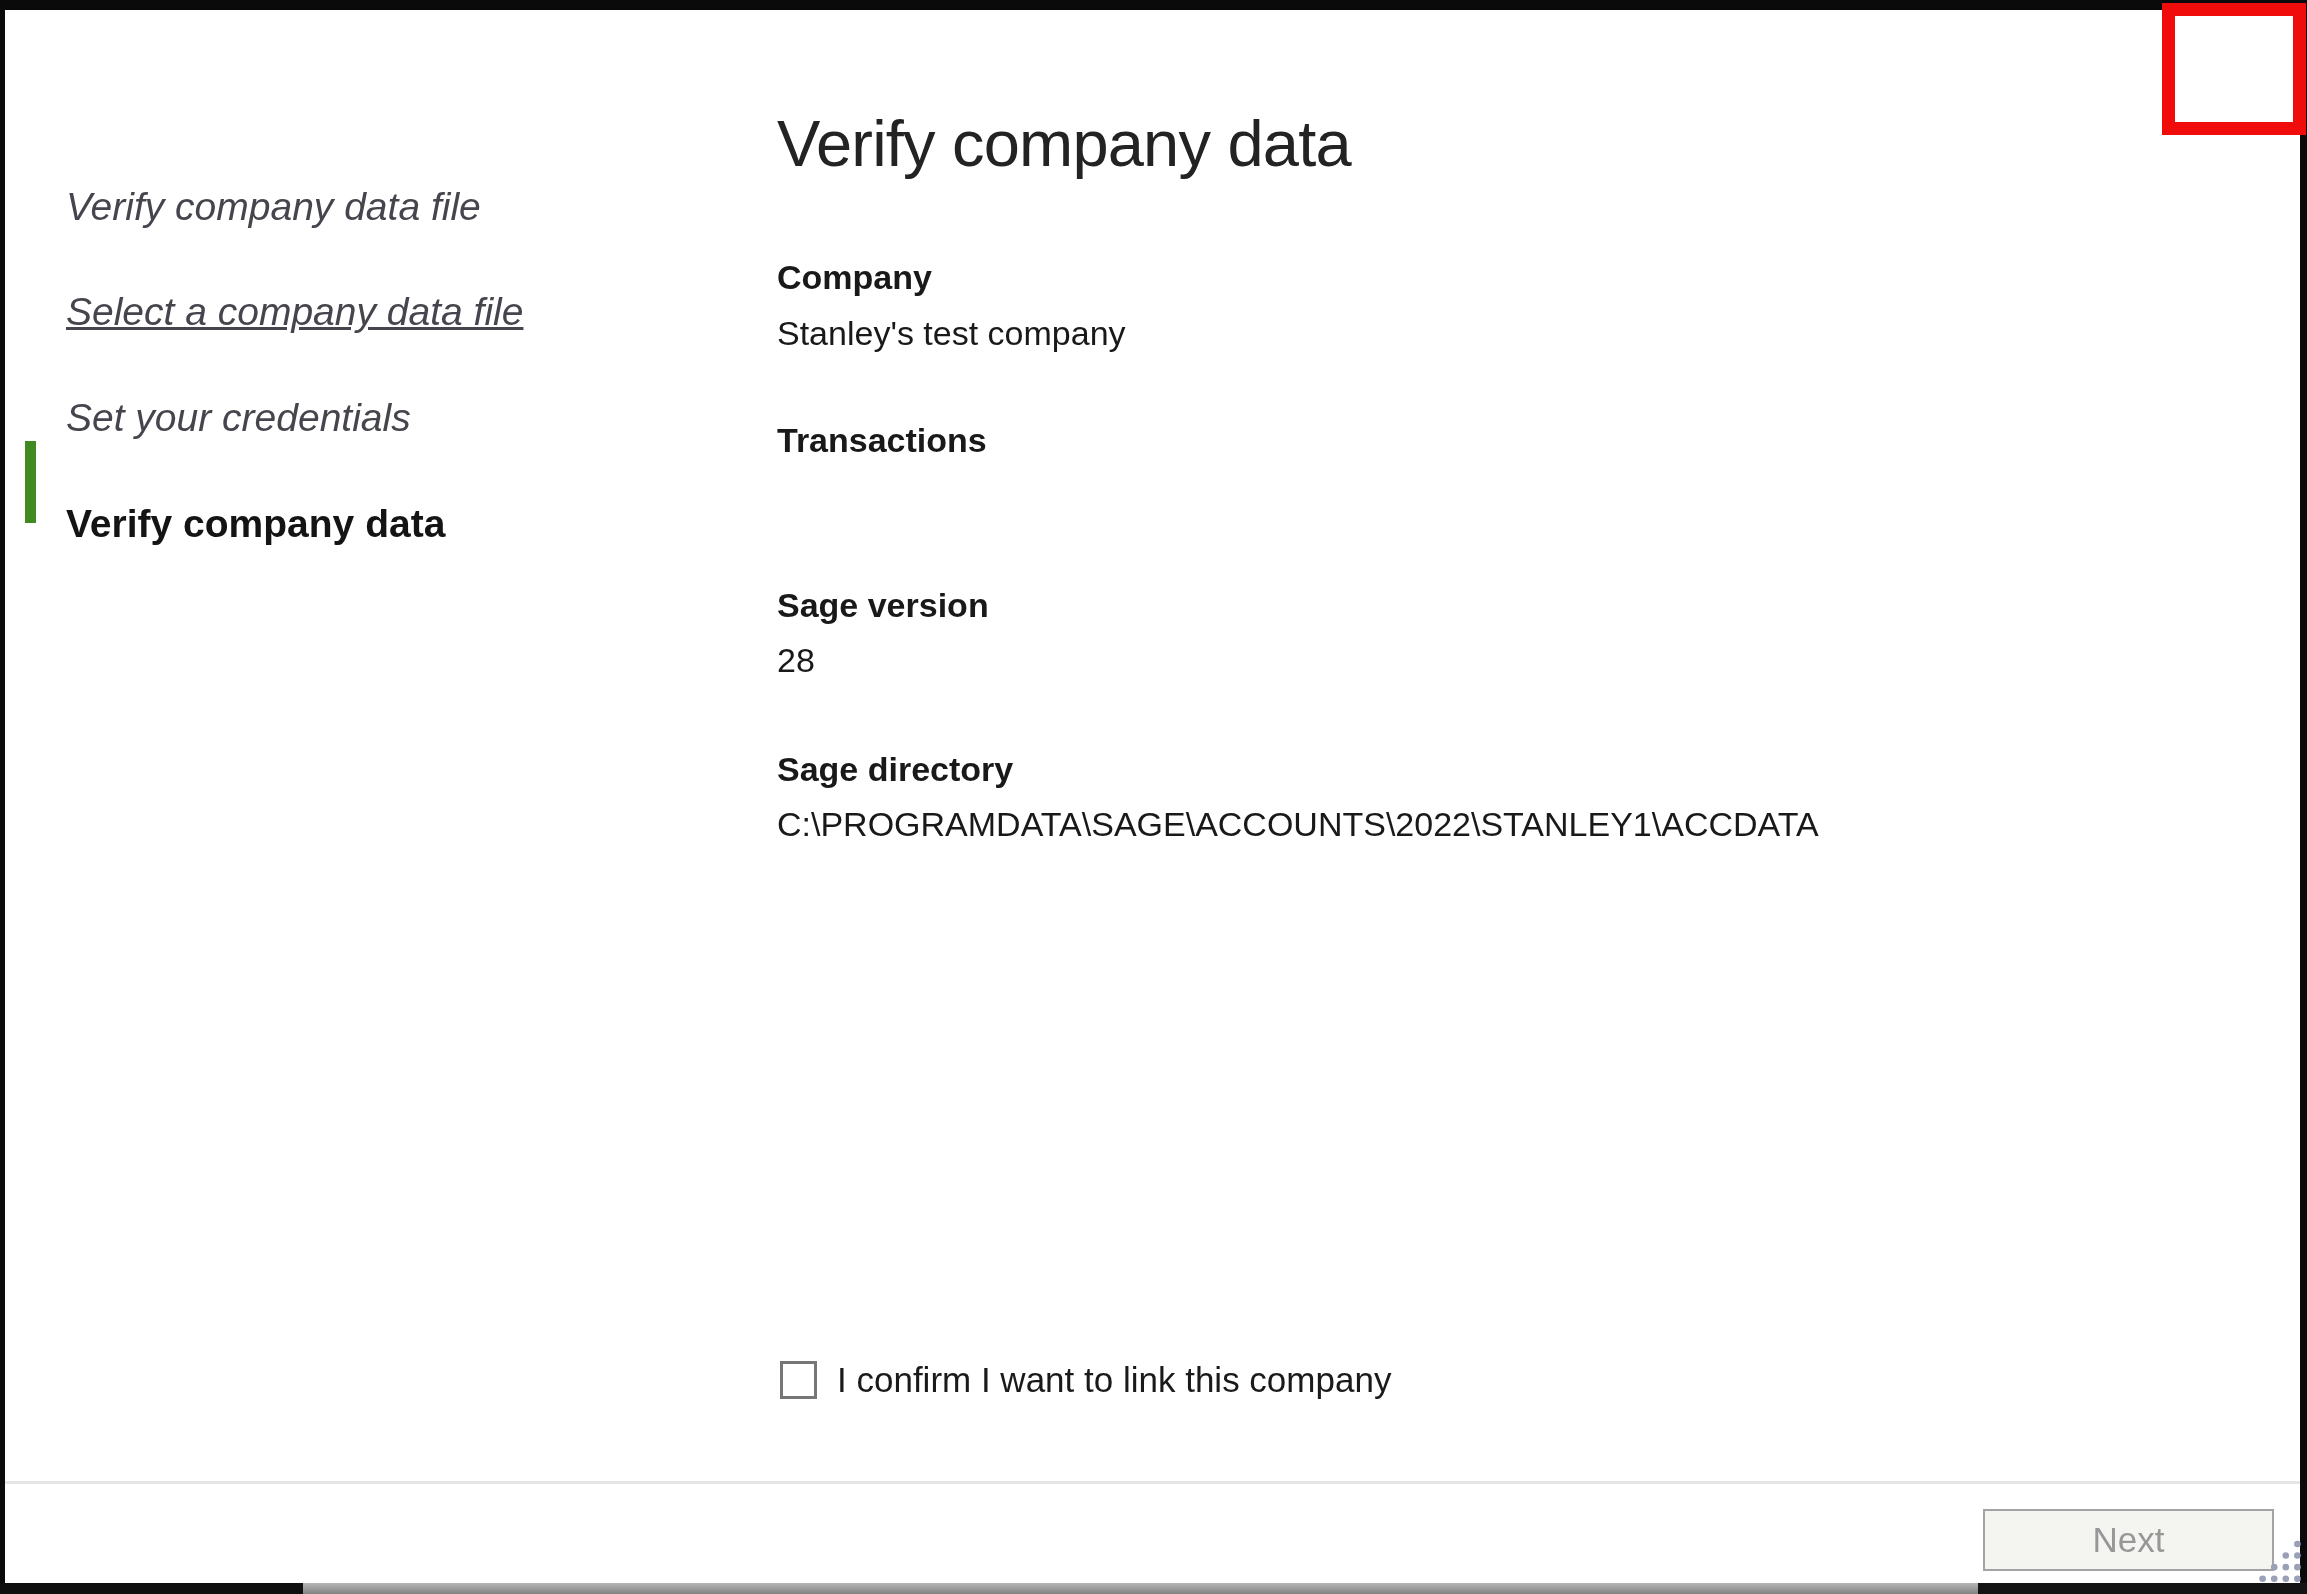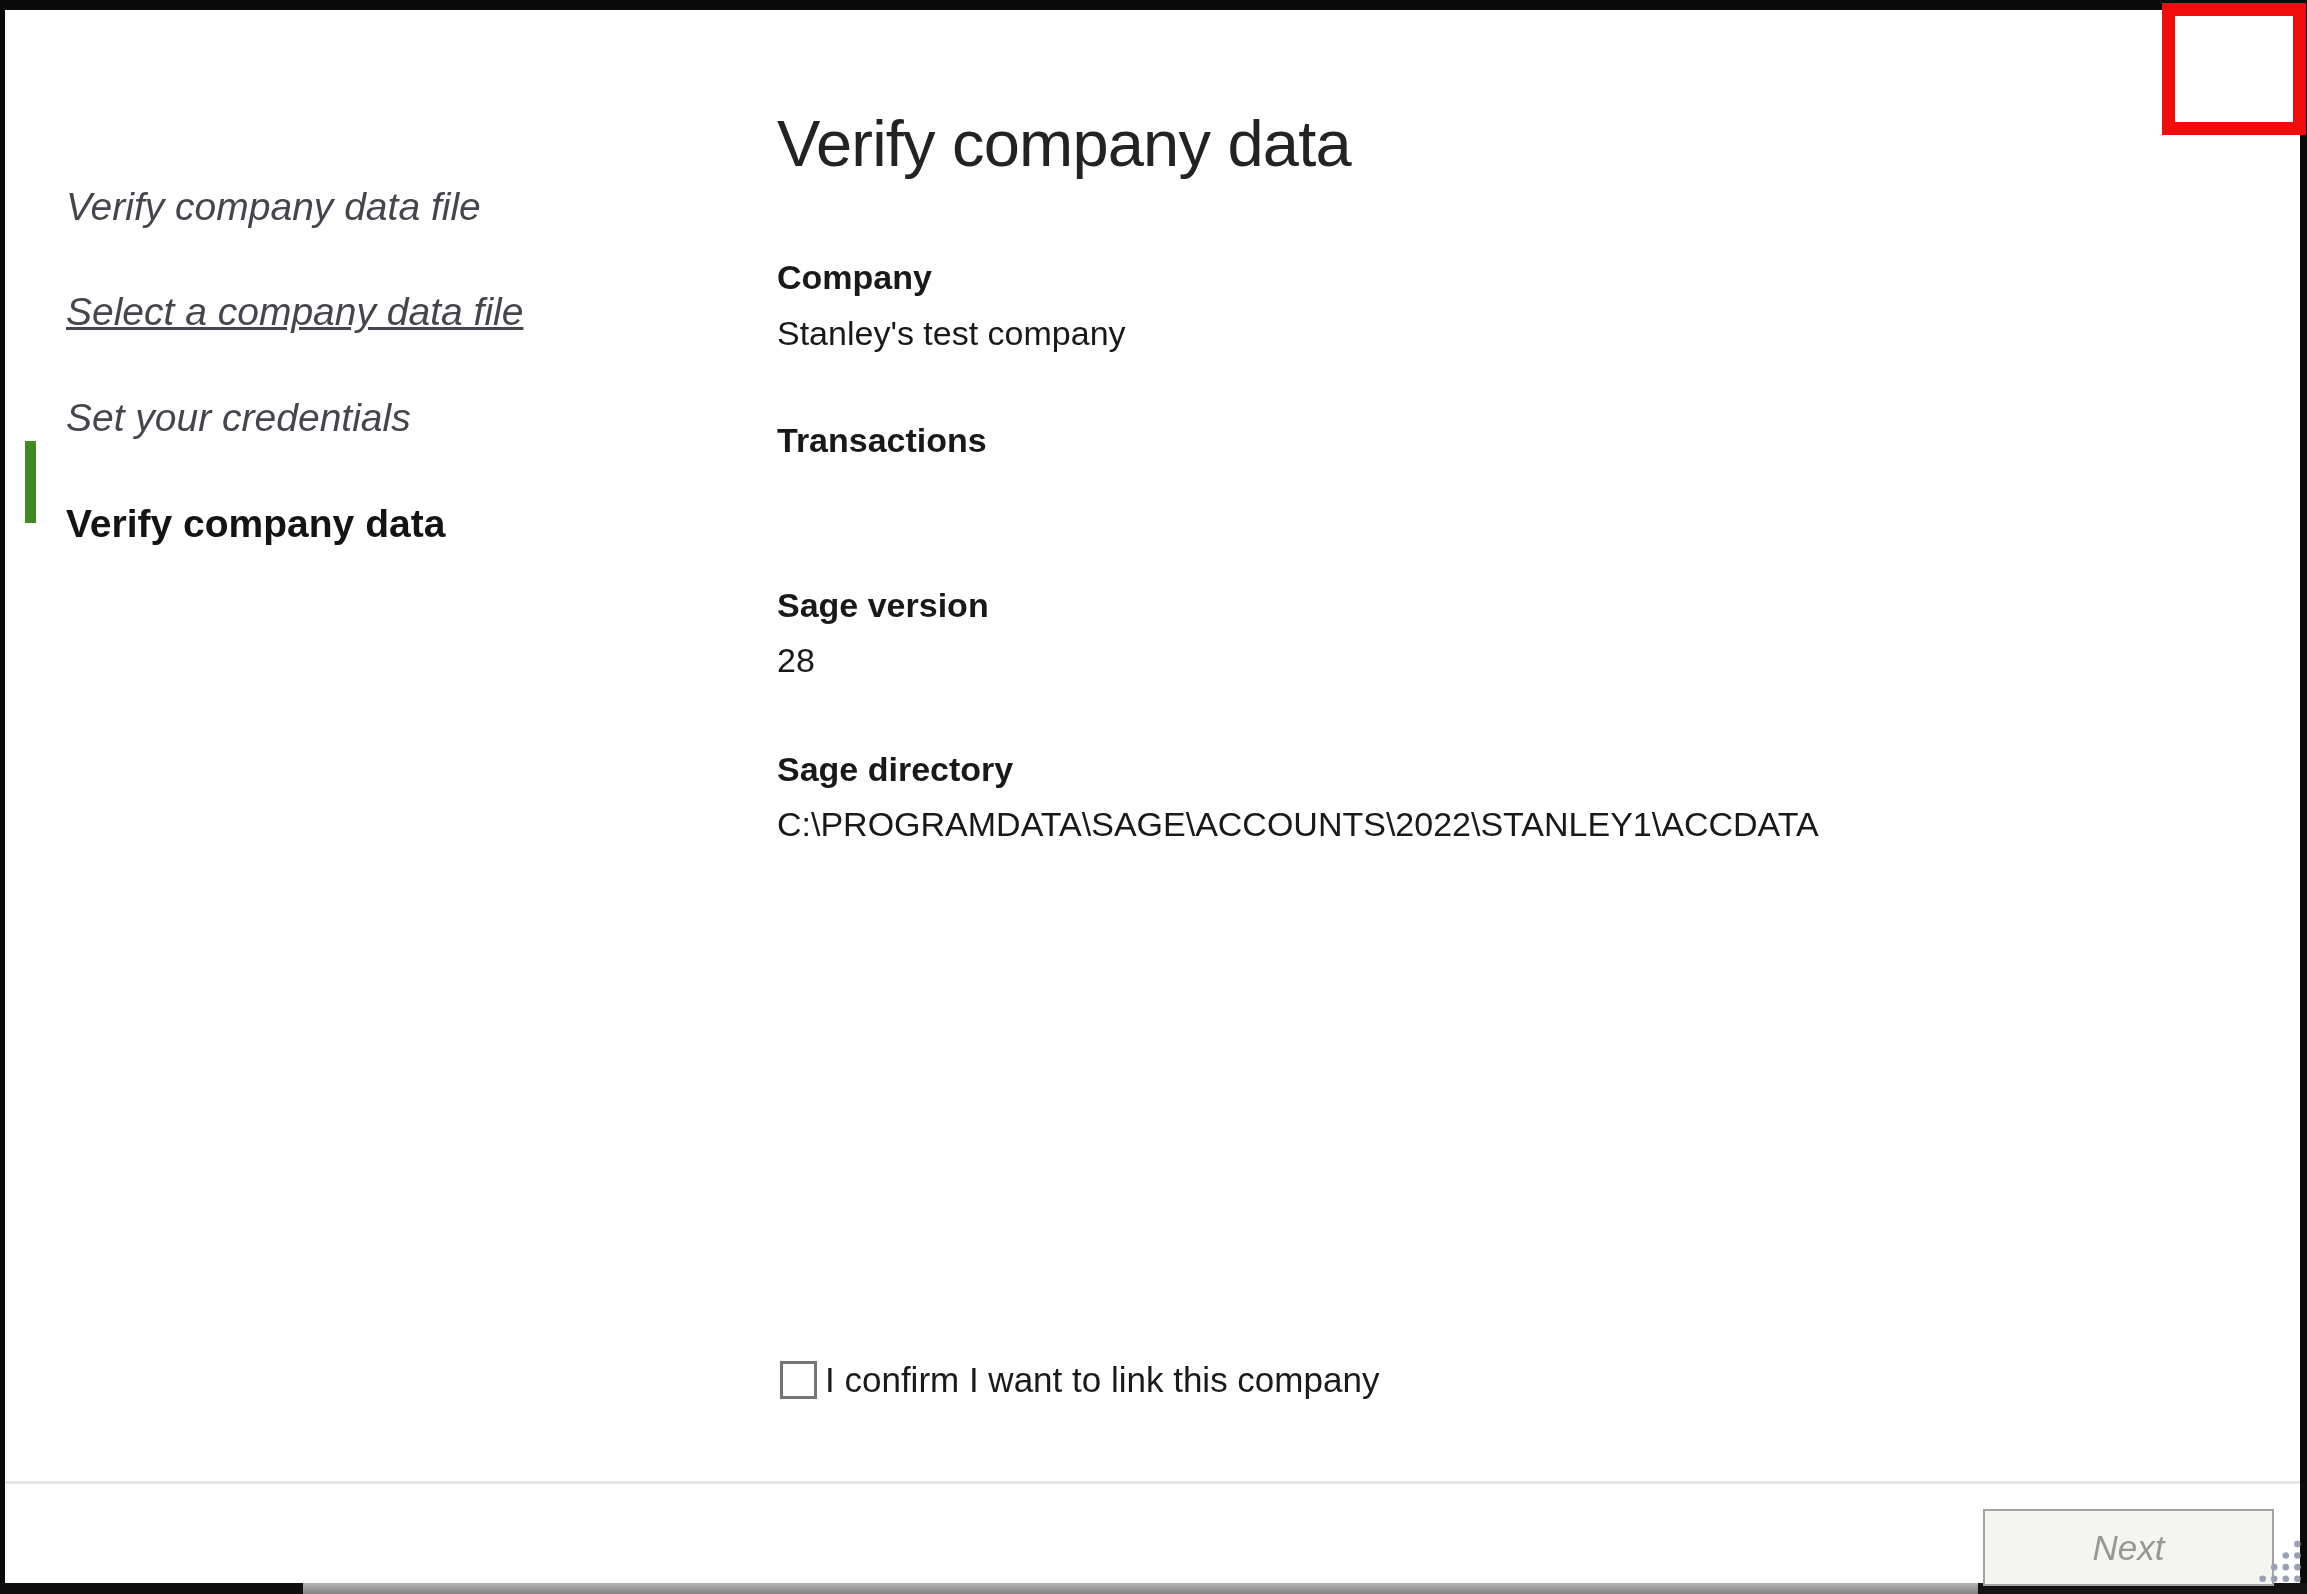--- a/index.html
+++ b/index.html
@@ -49,25 +49,25 @@
   .field-value { position: absolute; left: 777px; font-size: 34px; font-weight: 400; color: #191919; white-space: nowrap; }
   .lbl-company { top: 258px; }  .val-company { top: 314px; }
   .lbl-trans   { top: 421px; }  .val-trans   { top: 477px; }
   .lbl-sage    { top: 586px; }  .val-sage    { top: 641px; }
   .lbl-dir     { top: 750px; }  .val-dir     { top: 805px; }
   .italic-part { font-style: italic; }
 
   
   .confirm-row { position: absolute; left: 780px; top: 1360px; display: flex; align-items: center; }
   .checkbox { width: 37px; height: 38px; border: 3.3px solid #767676; background: #fff; flex: 0 0 auto; }
-  .confirm-label { margin-left: 8px; font-size: 35px; color: #1a1a1a; white-space: nowrap; }
+  .confirm-label { margin-left: 20px; font-size: 35px; color: #1a1a1a; white-space: nowrap; }
 
   
   .footer-divider { position: absolute; left: 5px; top: 1481px; width: 2295px; height: 2.5px; background: #e5e5e5; }
-  .next-button { position: absolute; left: 1983px; top: 1509px; width: 291px; height: 77px; background: #f4f4f0; border: 2.5px solid #a3a3a3; color: #979797; font-size: 35px; font-family: "Liberation Sans", sans-serif; display: flex; align-items: center; justify-content: center; font-style: italic; }
+  .next-button { position: absolute; left: 1983px; top: 1509px; width: 291px; height: 62px; background: #f4f4f0; border: 2.5px solid #a3a3a3; color: #979797; font-size: 35px; font-family: "Liberation Sans", sans-serif; display: flex; align-items: center; justify-content: center; }
   .resize-grip { position: absolute; left: 2254px; top: 1534px; width: 52px; height: 53px; }
 </style>
 </head>
 <body>
 
 <div class="window">
 
   <div class="frame-top"></div>
   <div class="frame-left"></div>
   <div class="frame-right"></div>

